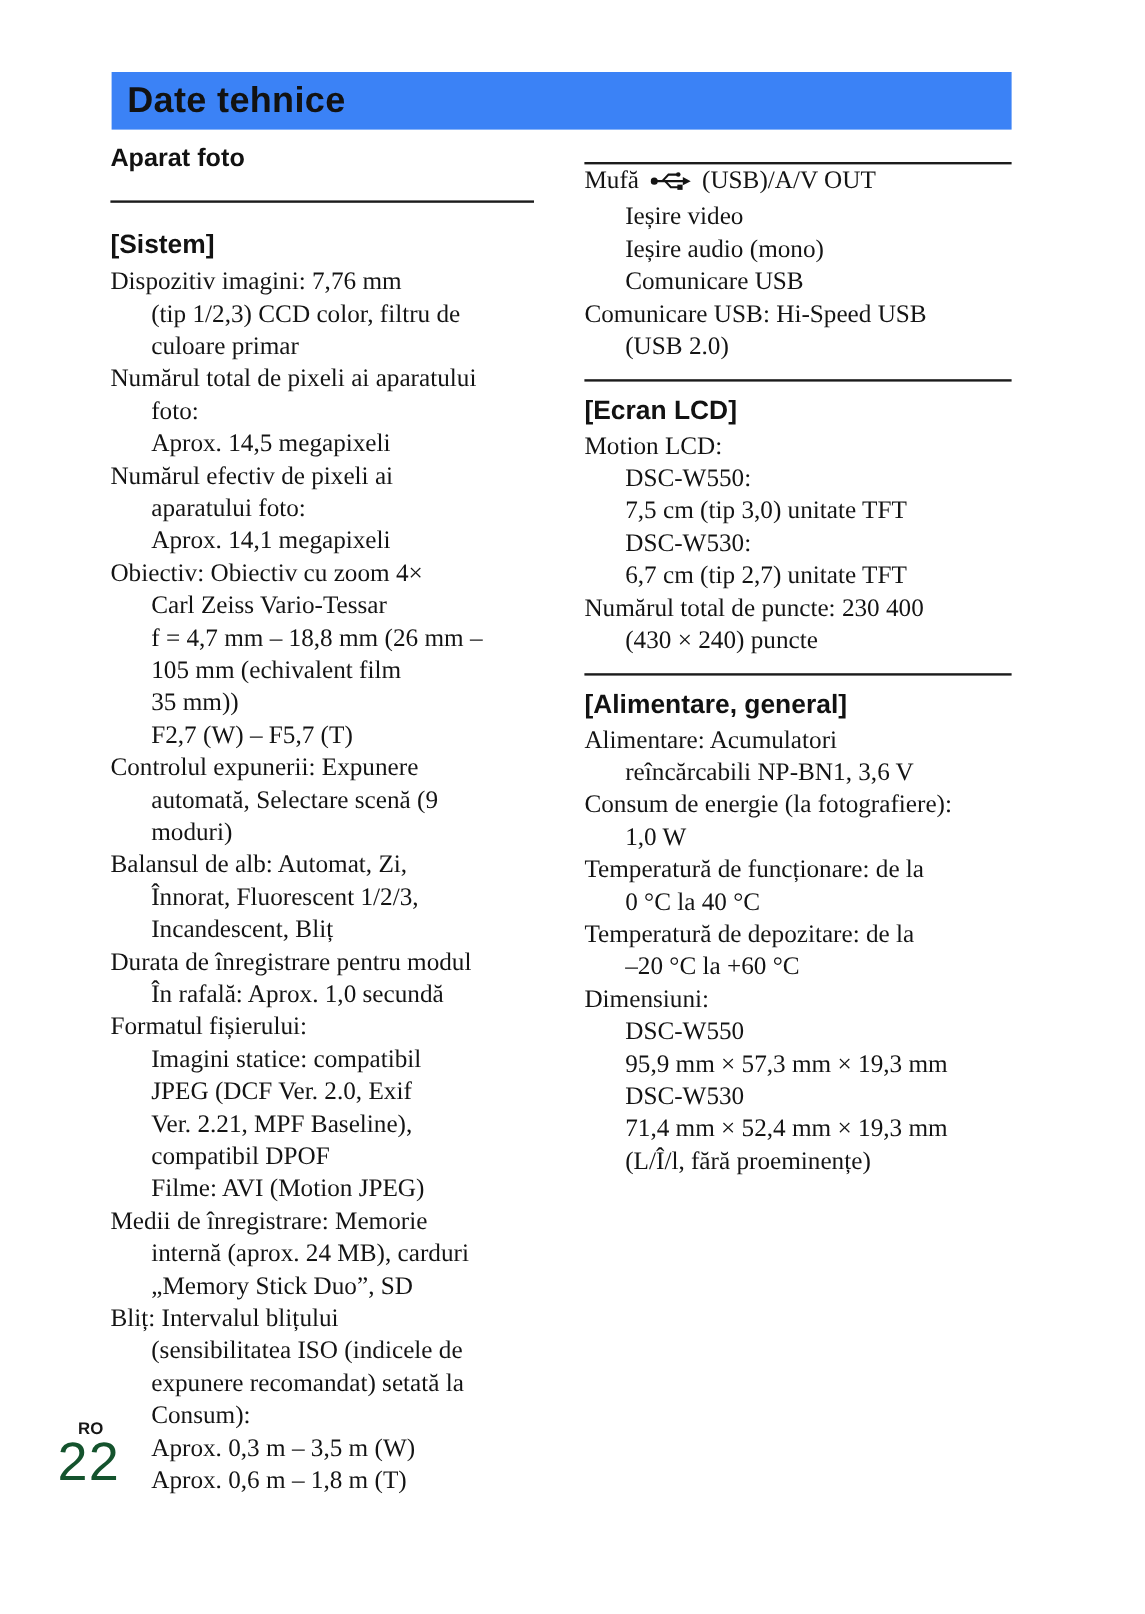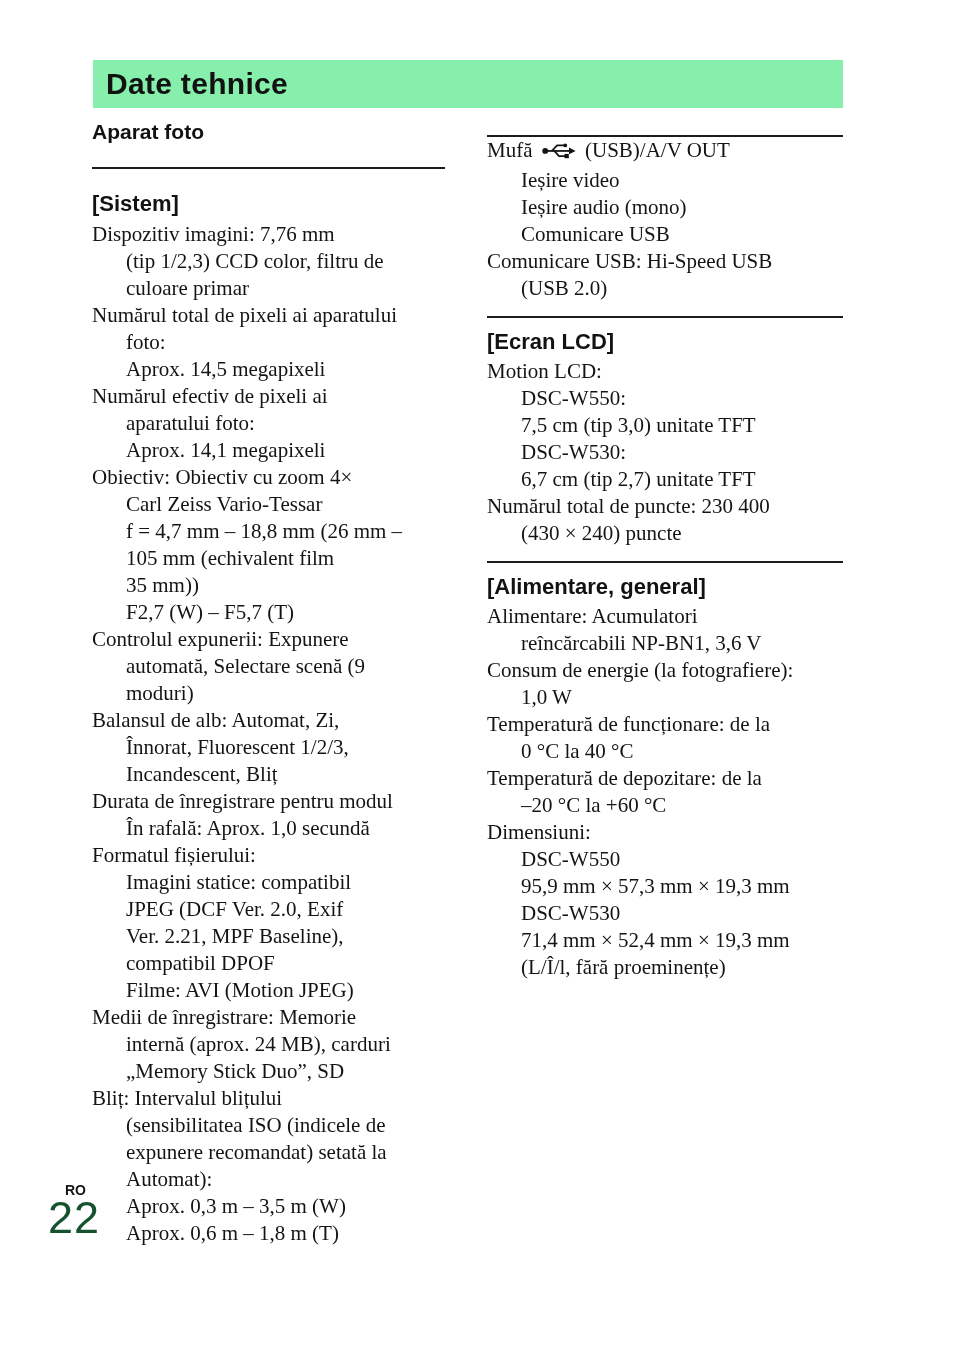--- a/index.html
+++ b/index.html
@@ -3,21 +3,21 @@
 <meta charset="utf-8">
 <style>
   html,body { margin:0; padding:0; background:#ffffff; }
   .page {
     position:relative; width:954px; height:1345px;
     background:#ffffff; color:#141414; overflow:hidden;
     font-family:"Liberation Serif", serif;
   }
   .title-bar {
     position:absolute; left:93px; top:60px; width:750px; height:48px;
-    background:#86efac; display:flex; align-items:center;
+    background:#3b82f6; display:flex; align-items:center;
   }
   .title-bar h1 {
     margin:0 0 0 13px; font-family:"Liberation Sans", sans-serif;
     font-weight:bold; font-size:30px; letter-spacing:0.3px; color:#121212;
   }
   .col { position:absolute; }
   .col-left { left:92px; top:120px; width:385px; }
   .col-right { left:487px; top:121px; width:372px; }
   .col-heading {
     margin:0; font-family:"Liberation Sans", sans-serif;
@@ -90,21 +90,21 @@
         <div class="line indent">JPEG (DCF Ver. 2.0, Exif</div>
         <div class="line indent">Ver. 2.21, MPF Baseline),</div>
         <div class="line indent">compatibil DPOF</div>
         <div class="line indent">Filme: AVI (Motion JPEG)</div>
         <div class="line">Medii de înregistrare: Memorie</div>
         <div class="line indent">internă (aprox. 24 MB), carduri</div>
         <div class="line indent">„Memory Stick Duo”, SD</div>
         <div class="line">Bliț: Intervalul blițului</div>
         <div class="line indent">(sensibilitatea ISO (indicele de</div>
         <div class="line indent">expunere recomandat) setată la</div>
-        <div class="line indent">Automat):</div>
+        <div class="line indent">Consum):</div>
         <div class="line indent">Aprox. 0,3 m – 3,5 m (W)</div>
         <div class="line indent">Aprox. 0,6 m – 1,8 m (T)</div>
       </div>
   </div>
 
   <div class="col col-right">
     <div class="sections" id="right-sections">
         <div class="rule"></div>
         <div class="line"><span>Mufă </span><span class="usb-icon-wrap"><svg width="34" height="20" viewBox="0 0 36 20" aria-hidden="true">
               <circle cx="3.4" cy="11" r="3.1" fill="#141414"></circle>

